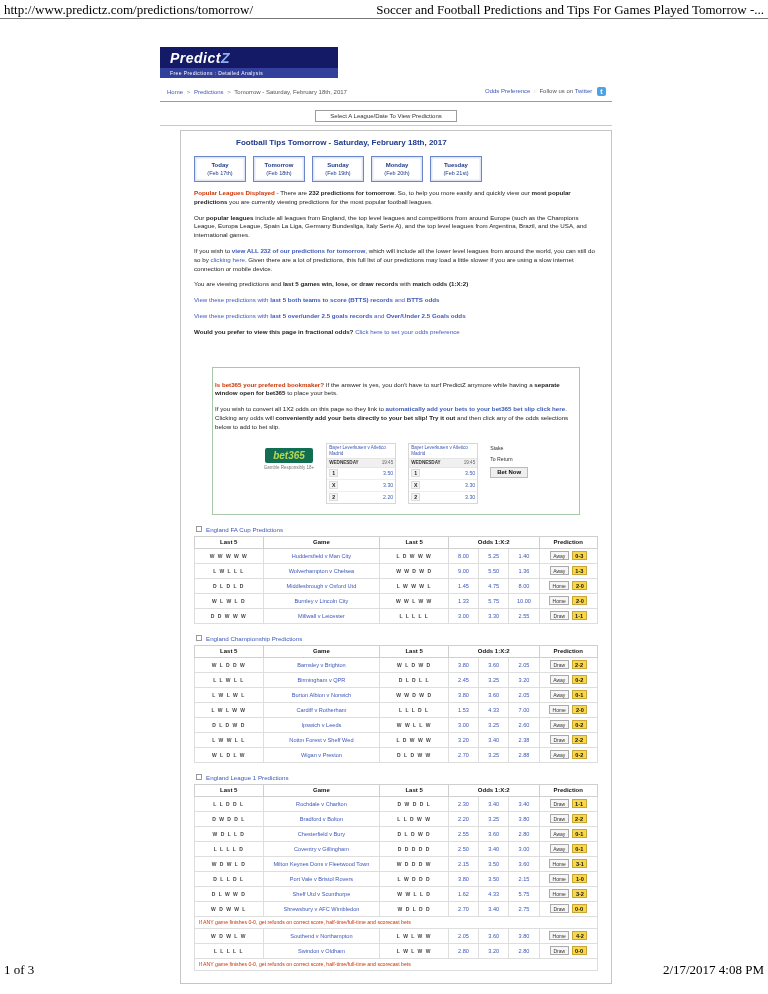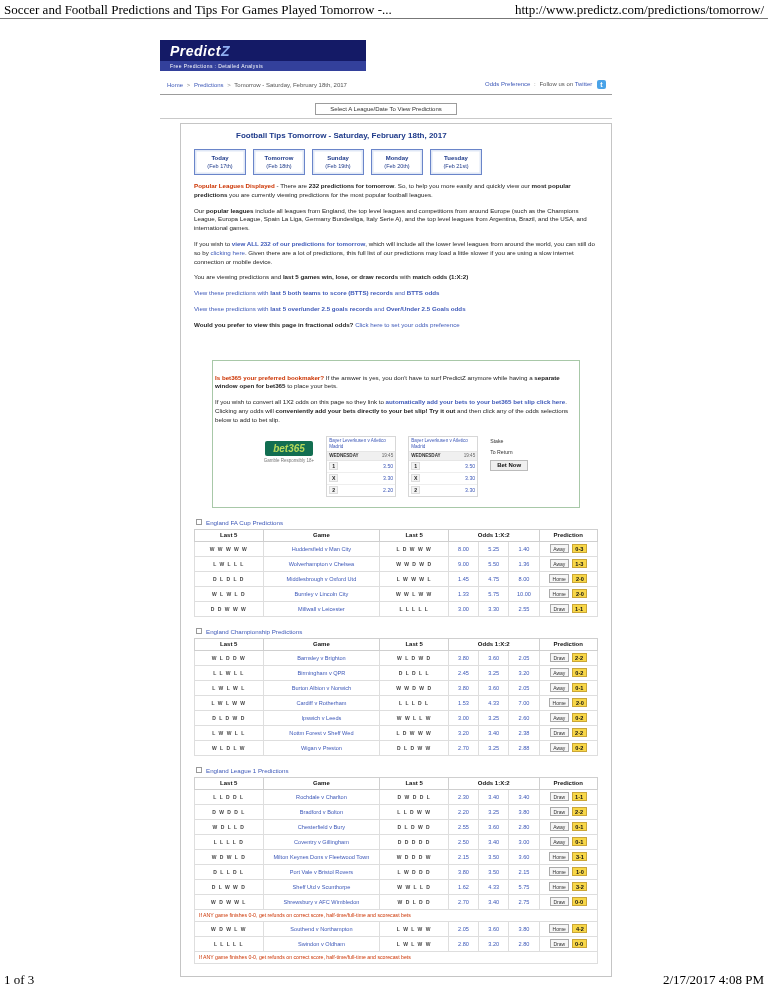--- a/index.html
+++ b/index.html
@@ -6,28 +6,28 @@
   html,body { background:#fff; }
   body { width:768px; height:994px; font-family:"Liberation Sans", sans-serif; position:relative; overflow:hidden; }
   [data-interactable="true"] { cursor:pointer; }
 
   .page { position:relative; width:768px; height:994px; background:#fff; }
 
   
   .print-header { position:absolute; top:0; left:0; right:0; height:19px;
     border-bottom:1px solid #777; display:flex; justify-content:space-between;
     font-family:"Liberation Serif", serif; font-size:13px; color:#000; padding:2px 4px 0 4px; }
-  .print-footer { position:absolute; bottom:6px; left:4px; right:4px;
+  .print-footer { position:absolute; bottom:16px; left:4px; right:4px;
     display:flex; justify-content:space-between;
     font-family:"Liberation Serif", serif; font-size:13px; color:#000; }
 
   
   .content { position:absolute; left:160px; top:40px; width:452px; }
 
-  .logo { width:206px; }
+  .logo { width:178px; margin-top:7px; }
   .logo-main { background:#141a66; color:#fff; height:21px; display:flex; align-items:center;
     padding-left:10px; font-size:14px; font-weight:bold; font-style:italic; letter-spacing:.5px; }
   .logo-z { color:#8faef0; }
   .logo-tag { background:#33409b; color:#fff; font-size:5px; padding:2px 0 2px 10px; letter-spacing:.4px; }
 
   .topbar { display:flex; justify-content:space-between; align-items:center; margin-top:9px; font-size:6px; color:#555; padding:0 6px 0 7px; }
   .blue { color:#3d58b8; }
   .sep { color:#888; margin:0 2px; }
   .tw-icon { display:inline-block; width:9px; height:9px; background:#4aa3e8; border-radius:2px;
     color:#fff; font-size:7px; font-weight:bold; text-align:center; line-height:9px; margin-left:3px; vertical-align:middle; }
@@ -86,22 +86,22 @@
   .pick { border:1px solid #aaa; background:#f6f6f6; padding:.5px 2.5px; font-size:5px; color:#333; }
   .score { background:#f8d748; border:1px solid #caa637; padding:.5px 2.5px; font-size:5.6px; font-weight:bold; color:#111; }
   tr.note-row td { color:#cc3300; text-align:left; font-size:5.2px; padding:2.5px 4px; height:auto; }
 </style>
 </head>
 <body>
 
 <div class="page" data-interactable="false">
 
   <div class="print-header" data-interactable="false">
+    <span data-interactable="false">http://www.predictz.com/predictions/tomorrow/</span>
     <span data-interactable="false">Soccer and Football Predictions and Tips For Games Played Tomorrow -...</span>
-    <span data-interactable="false">http://www.predictz.com/predictions/tomorrow/</span>
   </div>
 
   <div class="content" data-interactable="false">
 
     <div class="logo" data-interactable="true">
       <div class="logo-main" data-interactable="false">
         <span data-interactable="false">Predict</span>
           <span class="logo-z" data-interactable="false">Z</span>
       </div>
       <div class="logo-tag" data-interactable="false">Free Predictions : Detailed Analysis</div>

